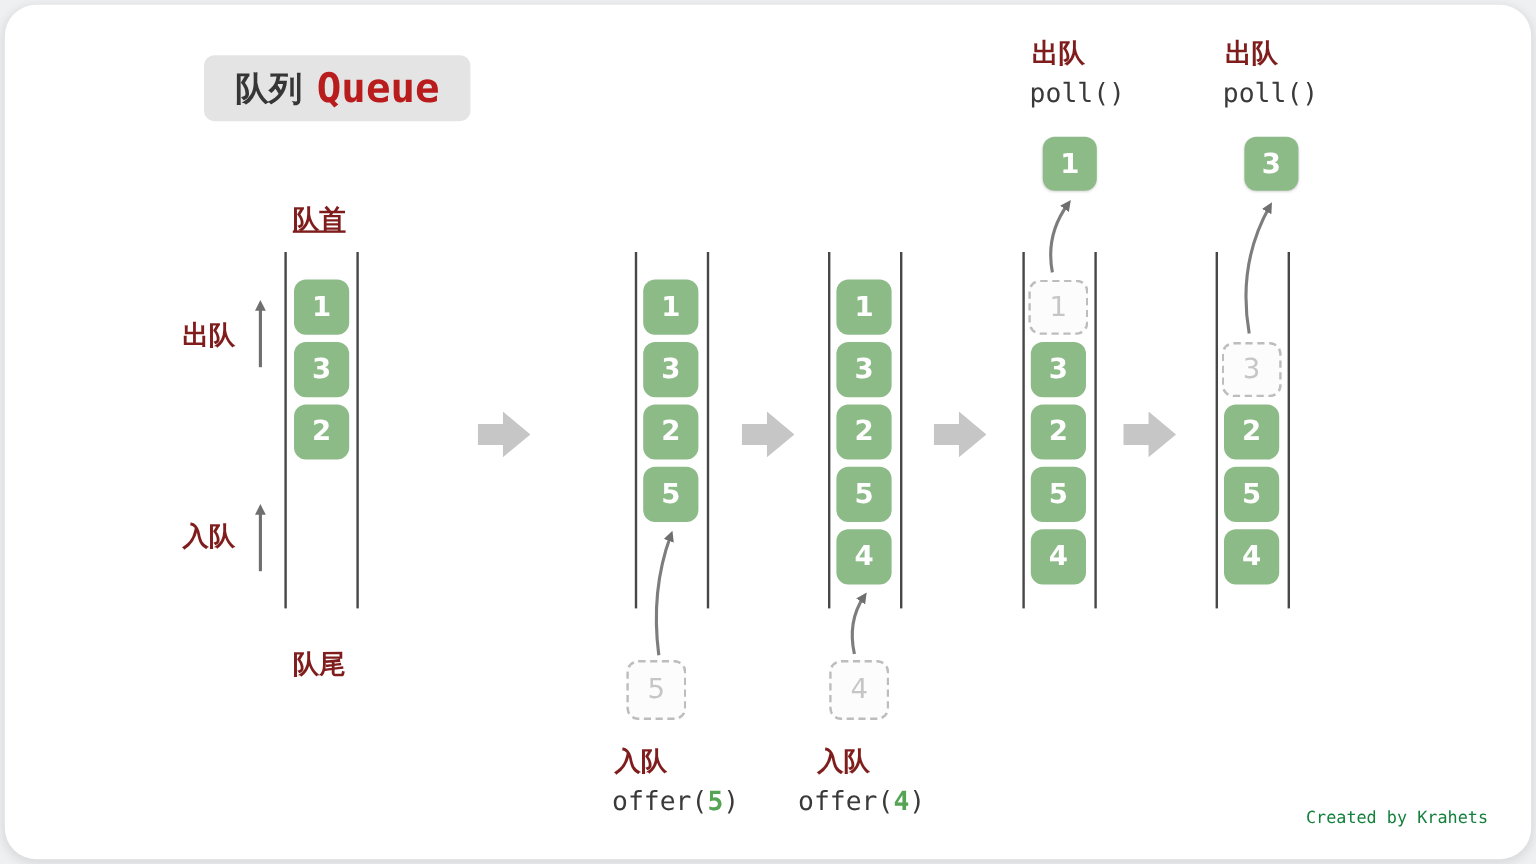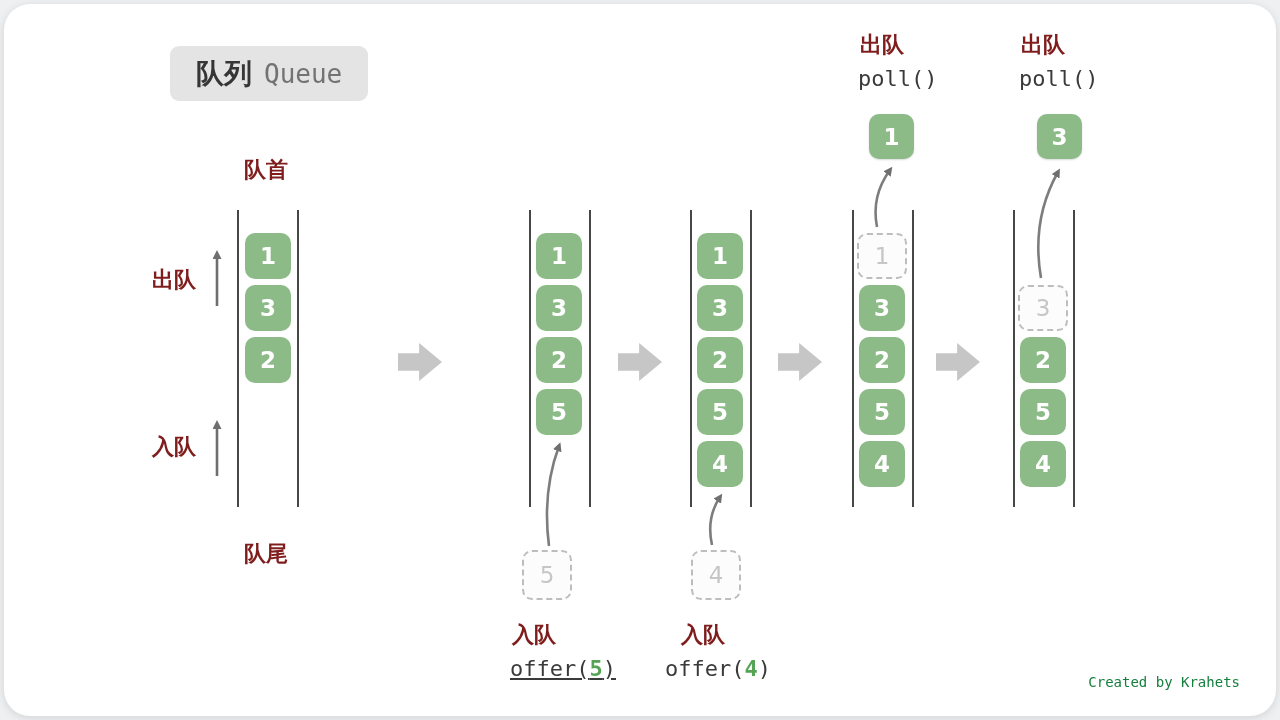--- a/index.html
+++ b/index.html
@@ -12,21 +12,21 @@
   }
   .abs { position:absolute; }
 
   
   .badge {
     position:absolute; left:170px; top:46px; height:55px;
     background:#e4e4e4; border-radius:9px;
     display:flex; align-items:center; padding:0 26px; gap:12px;justify-content:flex-end;
   }
   .badge .zh-title { font-weight:700; font-size:28px; color:#363636; }
-  .badge .en-title { font-family:"DejaVu Sans Mono",monospace; font-size:26px; color:#737373; }
+  .badge .en-title { font-family:"DejaVu Sans Mono",monospace; font-size:34px; color:#b91c1c;font-weight:bold; }
 
   
   .zh  { font-weight:700; font-size:22px; color:#7f1d1d; font-family:"Liberation Sans",sans-serif; }
   .code{ font-family:"DejaVu Sans Mono",monospace; font-size:22px; color:#3a3a3a;text-align:right; }
   .code .arg { color:#55a355; font-weight:700; }
 
   
   .wall { position:absolute; top:210px; height:297px; width:2px; background:#474747; }
 
   
@@ -56,21 +56,21 @@
 </head>
 <body>
 
 <div class="card"></div>
 
 <div class="badge">
   <span class="zh-title">队列</span>
   <span class="en-title">Queue</span>
 </div>
 
-<div class="abs zh" style="left:244px; top:155px;">队首</div>
+<div class="abs zh" style="left:244px; top:168px;text-decoration:underline;">队首</div>
 <div class="abs zh" style="left:244px; top:539px;">队尾</div>
 
 <div class="abs zh" style="left:152px; top:265px;">出队</div>
 <div class="abs zh" style="left:152px; top:432px;">入队</div>
 
 <div>
   <div class="wall" style="left:237px;"></div>
   <div class="wall" style="left:297px;"></div>
   <div class="cell" style="left:245px; top:233px;">1</div>
   <div class="cell" style="left:245px; top:285px;">3</div>
@@ -129,21 +129,21 @@
 </div>
 
 <div>
   <div class="abs zh" style="left:1021px; top:30px;">出队</div>
   <div class="abs code" style="left:1019px; top:66px;">poll()</div>
   <div class="cell out" style="left:1037px; top:114px; width:45px; height:45px;">3</div>
 </div>
 
 <div>
   <div class="abs zh" style="left:512px; top:620px;">入队</div>
-  <div class="abs code" style="left:510px; top:656px;text-decoration:underline;"><span>offer(</span><span class="arg">5</span><span>)</span></div>
+  <div class="abs code" style="left:510px; top:656px;"><span>offer(</span><span class="arg">5</span><span>)</span></div>
 </div>
 
 <div>
   <div class="abs zh" style="left:681px; top:620px;">入队</div>
   <div class="abs code" style="left:665px; top:656px;"><span>offer(</span><span class="arg">4</span><span>)</span></div>
 </div>
 
 <svg class="overlay" width="1280" height="720" viewBox="0 0 1280 720">
   <defs>
     <marker id="ah" markerWidth="9" markerHeight="9" refX="5" refY="4.5" orient="auto" markerUnits="userSpaceOnUse">

